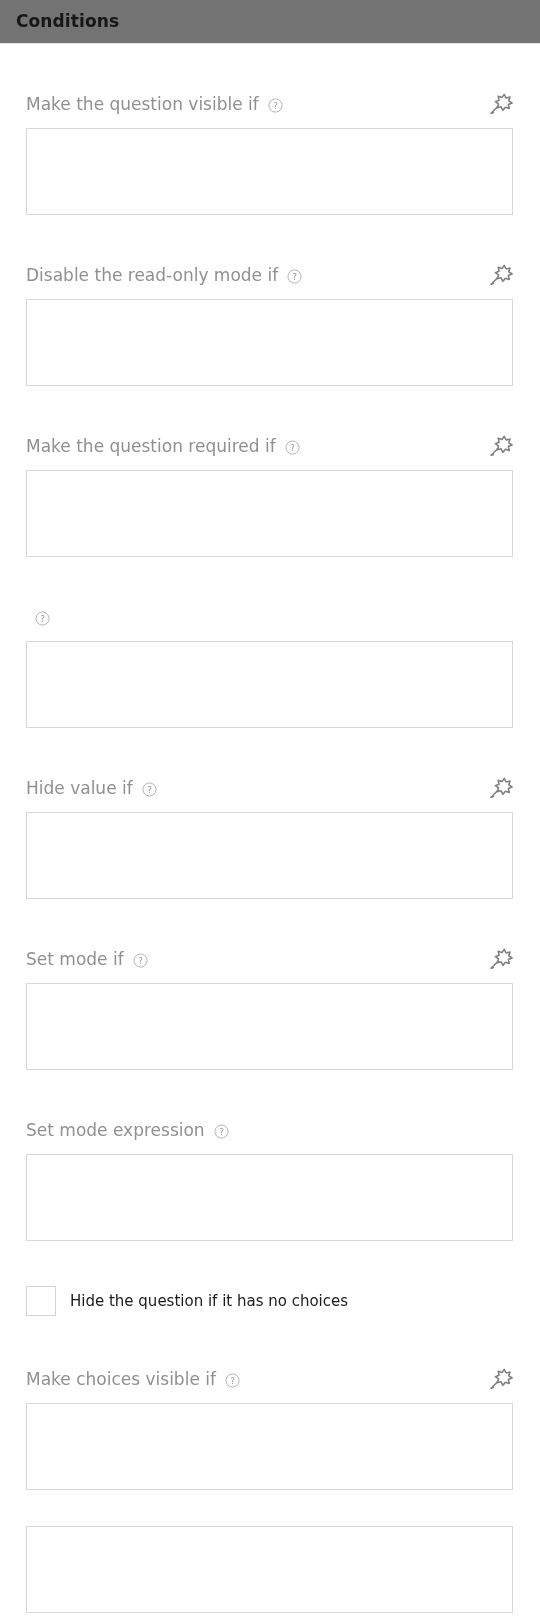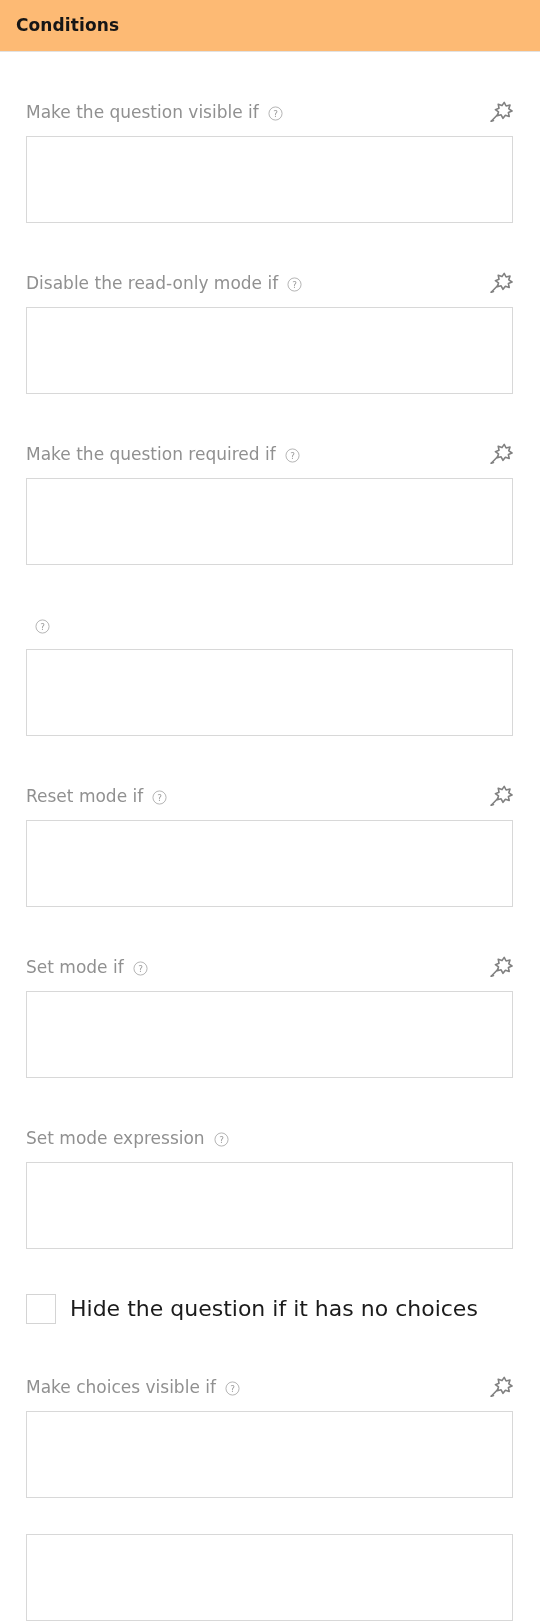--- a/index.html
+++ b/index.html
@@ -18,23 +18,23 @@
   .panel {
     width: 540px;
     height: 1624px;
     position: relative;
     background: #ffffff;
     overflow: hidden;
   }
 
   
   .panel-header {
-    height: 52px;
-    box-sizing: border-box;
-    background: #fdba74;
+    height: 44px;
+    box-sizing: border-box;
+    background: #737373;
     border-bottom: 1px solid #e2e2e2;
     display: flex;
     align-items: center;
     padding: 0 16px 0 16px;
   }
   .panel-header-title {
     font-size: 17px;
     font-weight: bold;
     color: #161616;
     letter-spacing: 0.1px;
@@ -129,21 +129,21 @@
     background: #ffffff;
     flex: 0 0 auto;
     display: block;
     appearance: none;
     -webkit-appearance: none;
     margin: 0;
     cursor: pointer;
   }
   .checkbox-label {
     margin-left: 14px;
-    font-size: 22px;
+    font-size: 15px;
     color: #1b1b1b;
     line-height: 1;
     white-space: nowrap;
   }
 </style>
 </head>
 <body>
 
 <div class="panel">
 
@@ -234,21 +234,21 @@
           </span>
         </span>
       </div>
       <textarea class="field-box" placeholder="" style=""></textarea>
     </div>
 
     <div class="field-gap"></div>
     <div class="field-row">
       <div class="field-label-line">
         <span class="field-label-left">
-          <span class="field-label-text">Reset mode if</span>
+          <span class="field-label-text">Hide value if</span>
           <span class="help-icon">
             <svg viewBox="0 0 16 16" width="15" height="15" aria-hidden="true">
               <circle cx="8" cy="8" r="7" fill="none" stroke="#b0b0b0" stroke-width="1"></circle>
               <text x="8" y="11.6" text-anchor="middle" font-size="9.5" fill="#999999" font-family="DejaVu Sans, sans-serif">?</text>
             </svg>
           </span>
         </span>
         <span class="wand-icon">
           <svg viewBox="0 0 26 26" width="26" height="26" aria-hidden="true">
             <polygon points="17.2,3.4 19.1,7.0 23.0,6.0 21.8,9.8 25.0,12.0 21.4,13.6 22.2,17.5 18.4,16.2 16.0,19.3 14.1,15.8 10.3,16.7 11.5,12.9 8.4,10.7 12.0,9.2 11.2,5.2 15.0,6.6" fill="none" stroke="#808080" stroke-width="1.6" stroke-linejoin="round"></polygon>

